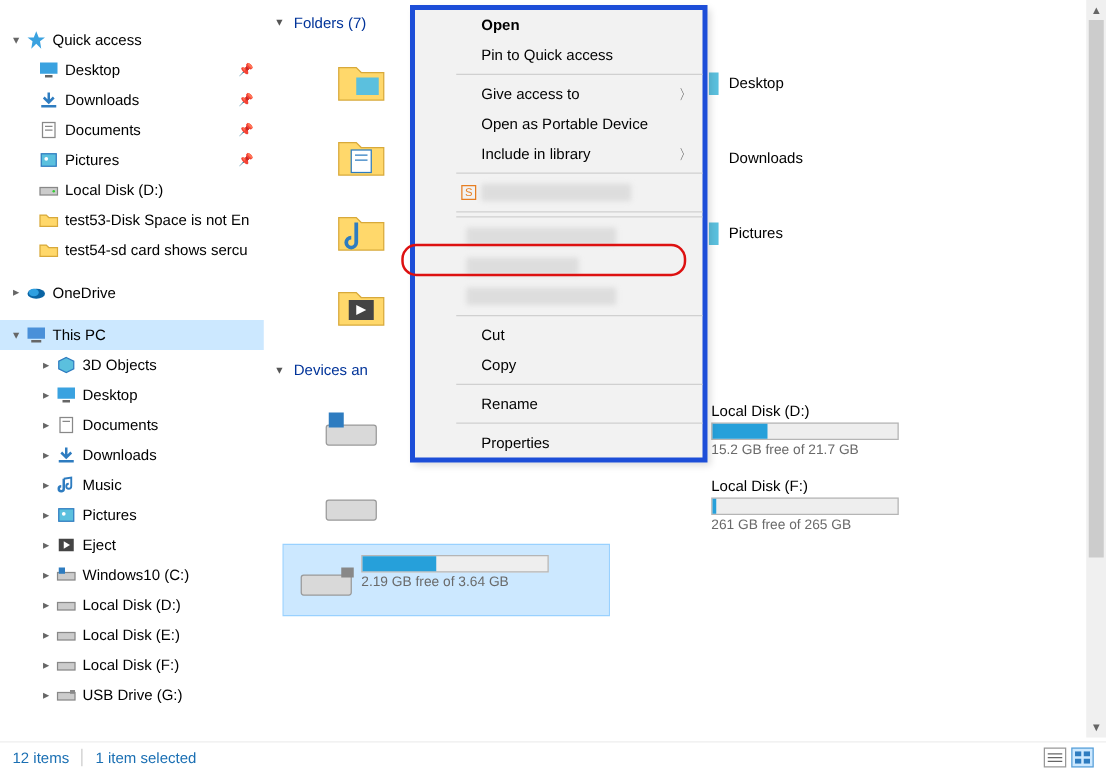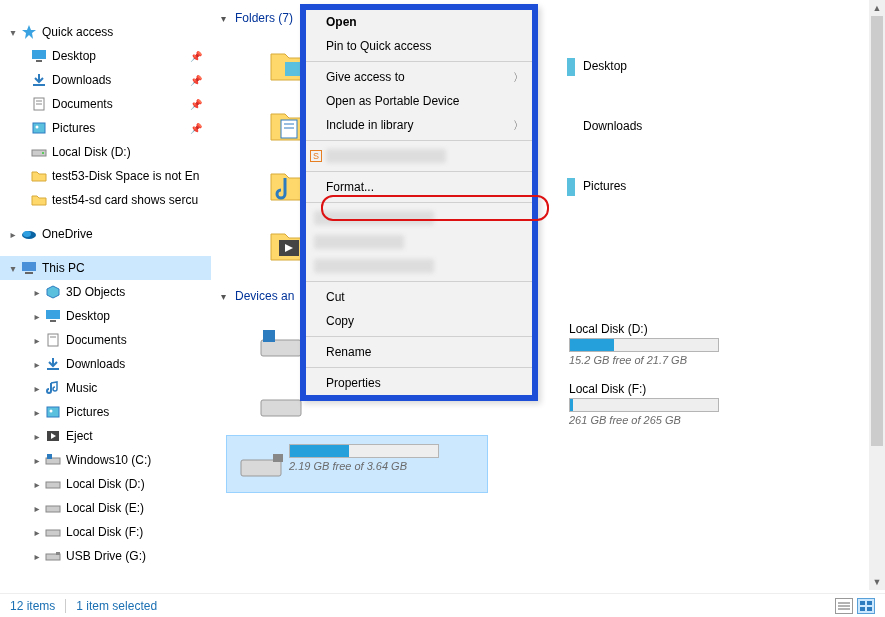--- a/index.html
+++ b/index.html
@@ -30,24 +30,24 @@
 .folder-tile .label { font-size: 12px; }
 
 .drives-grid { position:relative; }
 .drive-tile { position:absolute; display:flex; align-items:flex-start; width: 260px; height: 56px; padding-top:4px; }
 .drive-tile.sel { background:#cce8ff; outline:1px solid #99d1ff; }
 .drive-tile .drive-icon { width:48px; height:36px; margin:6px 4px 0 10px; }
 .drive-tile .info { flex:1; padding-top:2px; }
 .drive-tile .name { font-size:12px; }
 .bar { width: 150px; height: 14px; border:1px solid #b5b5b5; background:#eee; margin: 2px 0; position:relative; }
 .bar .fill { position:absolute; left:0; top:0; bottom:0; background:#26a0da; }
-.drive-tile .free { font-size:11px; color:#6a6a6a;font-style:italic; }
-
-
-.ctx { position:absolute; left: 300px; top: 4px; width: 238px; background:#f2f2f2; border:6px solid #1d4ed8; box-shadow: 3px 3px 6px rgba(0,0,0,0.15); z-index:50; }
+.drive-tile .free { font-size:11px; color:#6a6a6a; }
+
+
+.ctx { position:absolute; left: 328px; top: 4px; width: 238px; background:#f2f2f2; border:4px solid #1d4ed8; box-shadow: 3px 3px 6px rgba(0,0,0,0.15); z-index:50;padding-left:33px; }
 .ctx-item { display:flex; align-items:center; height:24px; padding-left:20px; padding-right:8px; font-size:12px; cursor:default; }
 .ctx-item .arrow { margin-left:auto; color:#555; font-size:11px; }
 .ctx-sep { height:1px; background:#d0d0d0; margin:3px 0; }
 .ctx-item .pre-icon { width:16px; margin-left:-16px; margin-right:4px; display:flex; align-items:center; justify-content:center; }
 .ctx-blur { height:24px; margin:0 8px; display:flex; align-items:center; }
 .blur-box { width:120px; height:14px; background:#ddd; filter: blur(2px); border-radius:2px; }
 .blur-box.sm { width:90px; }
 .format-ring { position:absolute; left: 321px; top: 195px; width: 228px; height: 26px; border:2px solid #d11; border-radius:12px; z-index:60; pointer-events:none; }
 
 
@@ -438,23 +438,20 @@
   <div class="ctx-item">
       <span>Include in library</span>
       <span class="arrow">〉</span>
     </div>
   <div class="ctx-sep"></div>
   <div class="ctx-item">
       <span class="pre-icon" style="color:#e67e22;border:1px solid #e67e22;font-size:9px;width:12px;height:12px;line-height:10px;">S</span>
       <span class="blur-box"></span>
     </div>
   <div class="ctx-sep"></div>
-  <div class="ctx-item">
-      <span>Format...</span>
-    </div>
   <div class="ctx-sep"></div>
   <div class="ctx-blur">
       <span class="blur-box"></span>
     </div>
   <div class="ctx-blur">
       <span class="blur-box sm"></span>
     </div>
   <div class="ctx-blur">
       <span class="blur-box"></span>
     </div>

